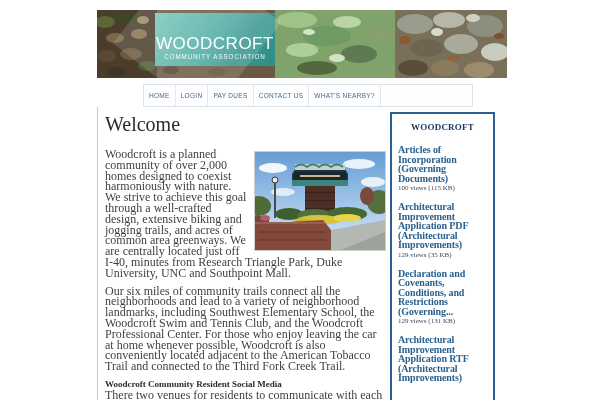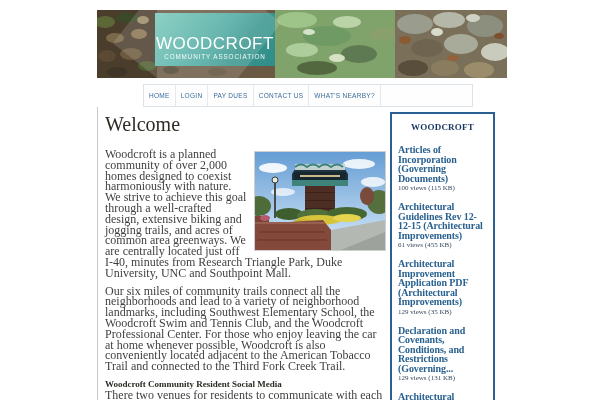--- a/index.html
+++ b/index.html
@@ -180,24 +180,20 @@
   </div>
 
   <div class="sidebar">
     <div class="sidebar-title">WOODCROFT</div>
 
     <div class="doc-item">
       <div class="doc-link">Articles of Incorporation (Governing Documents)</div>
       <div class="doc-meta">100 views (115 KB)</div>
     </div>
     <div class="doc-item">
-      <div class="doc-link">Architectural Guidelines Rev 12-12-15 (Architectural Improvements)</div>
-      <div class="doc-meta">61 views (455 KB)</div>
-    </div>
-    <div class="doc-item">
       <div class="doc-link">Architectural Improvement Application PDF (Architectural Improvements)</div>
       <div class="doc-meta">129 views (35 KB)</div>
     </div>
     <div class="doc-item">
       <div class="doc-link">Declaration and Covenants, Conditions, and Restrictions (Governing...</div>
       <div class="doc-meta">129 views (131 KB)</div>
     </div>
     <div class="doc-item">
       <div class="doc-link">Architectural Improvement Application RTF (Architectural Improvements)</div>
 

